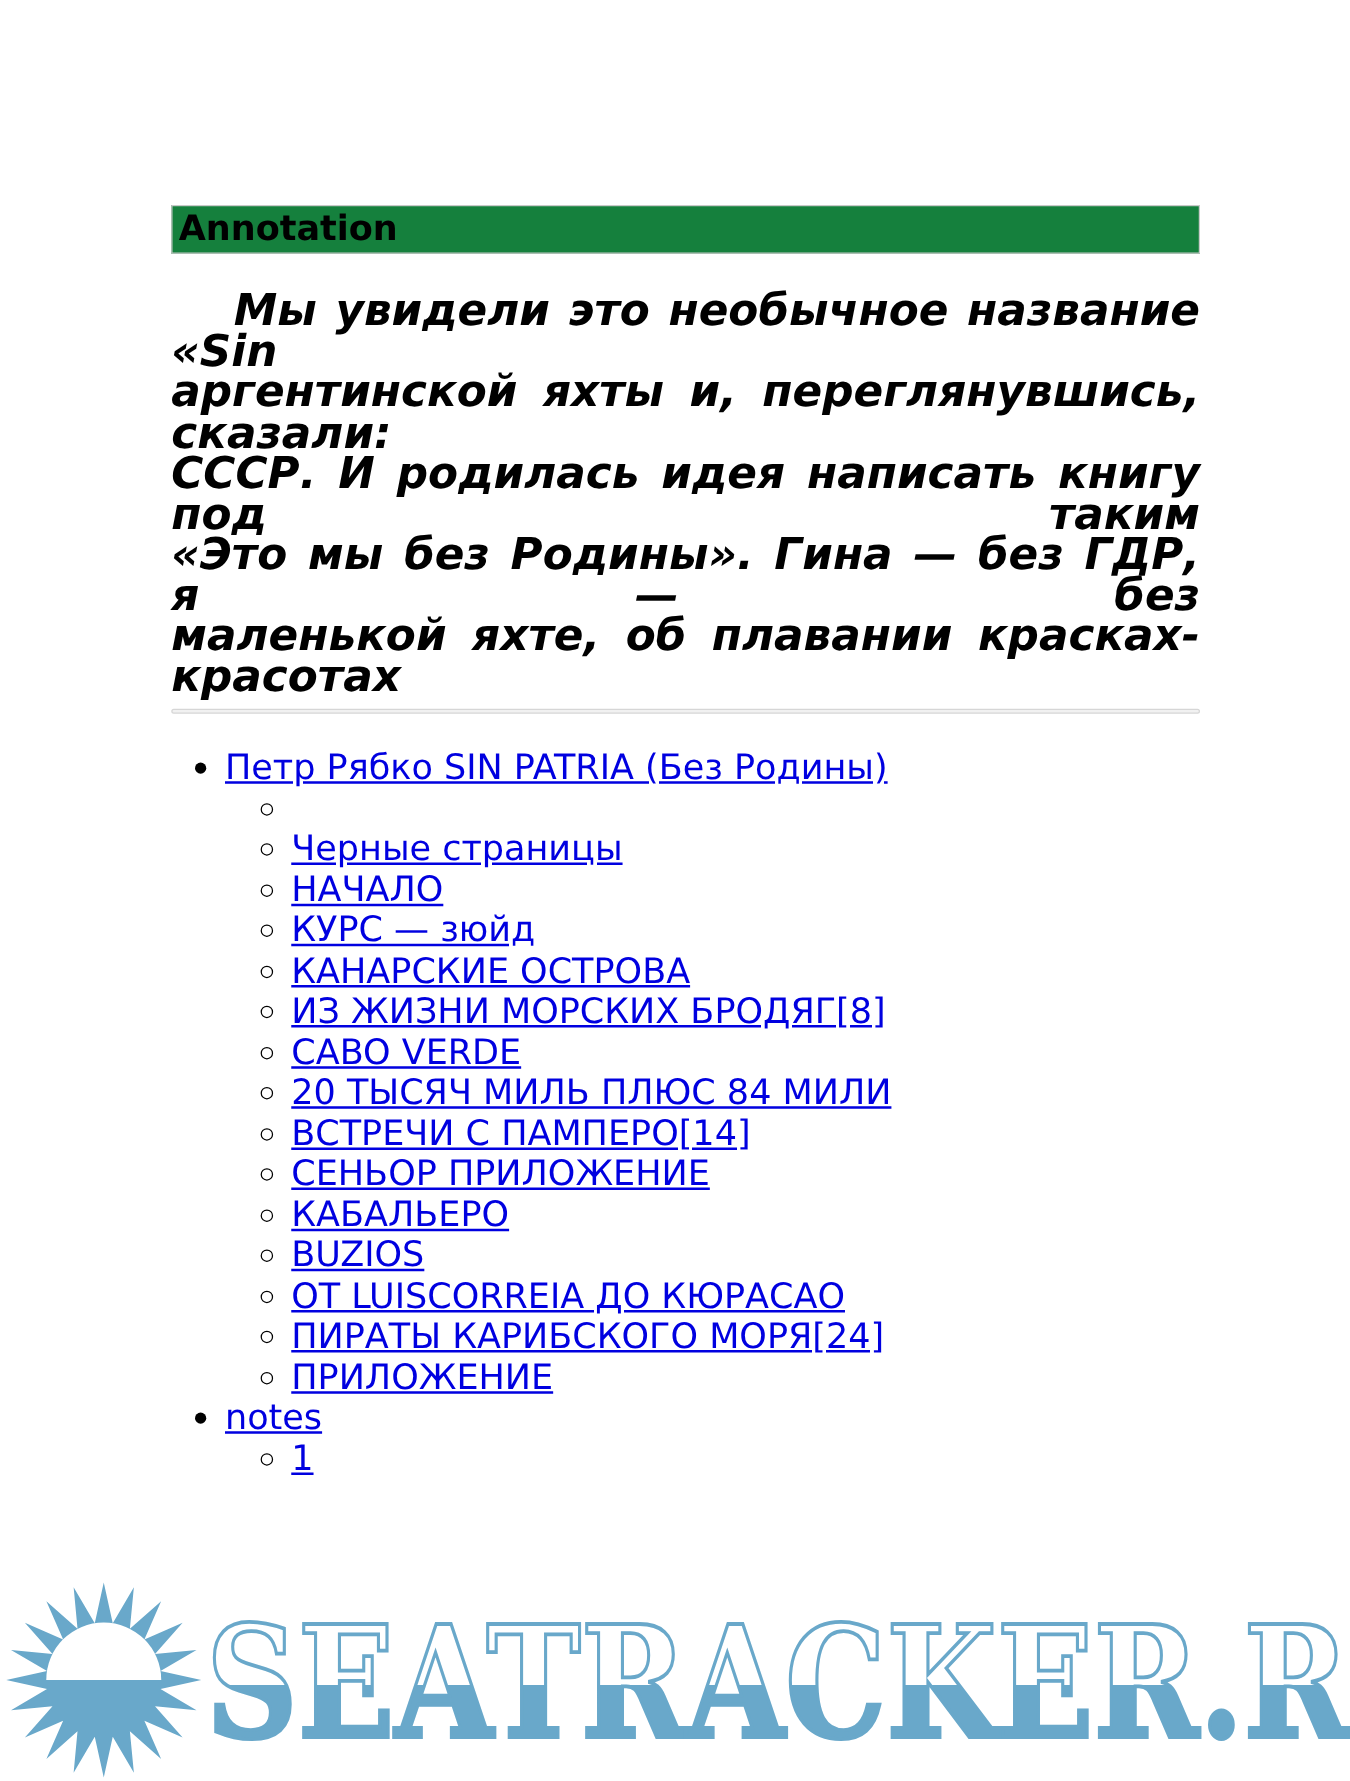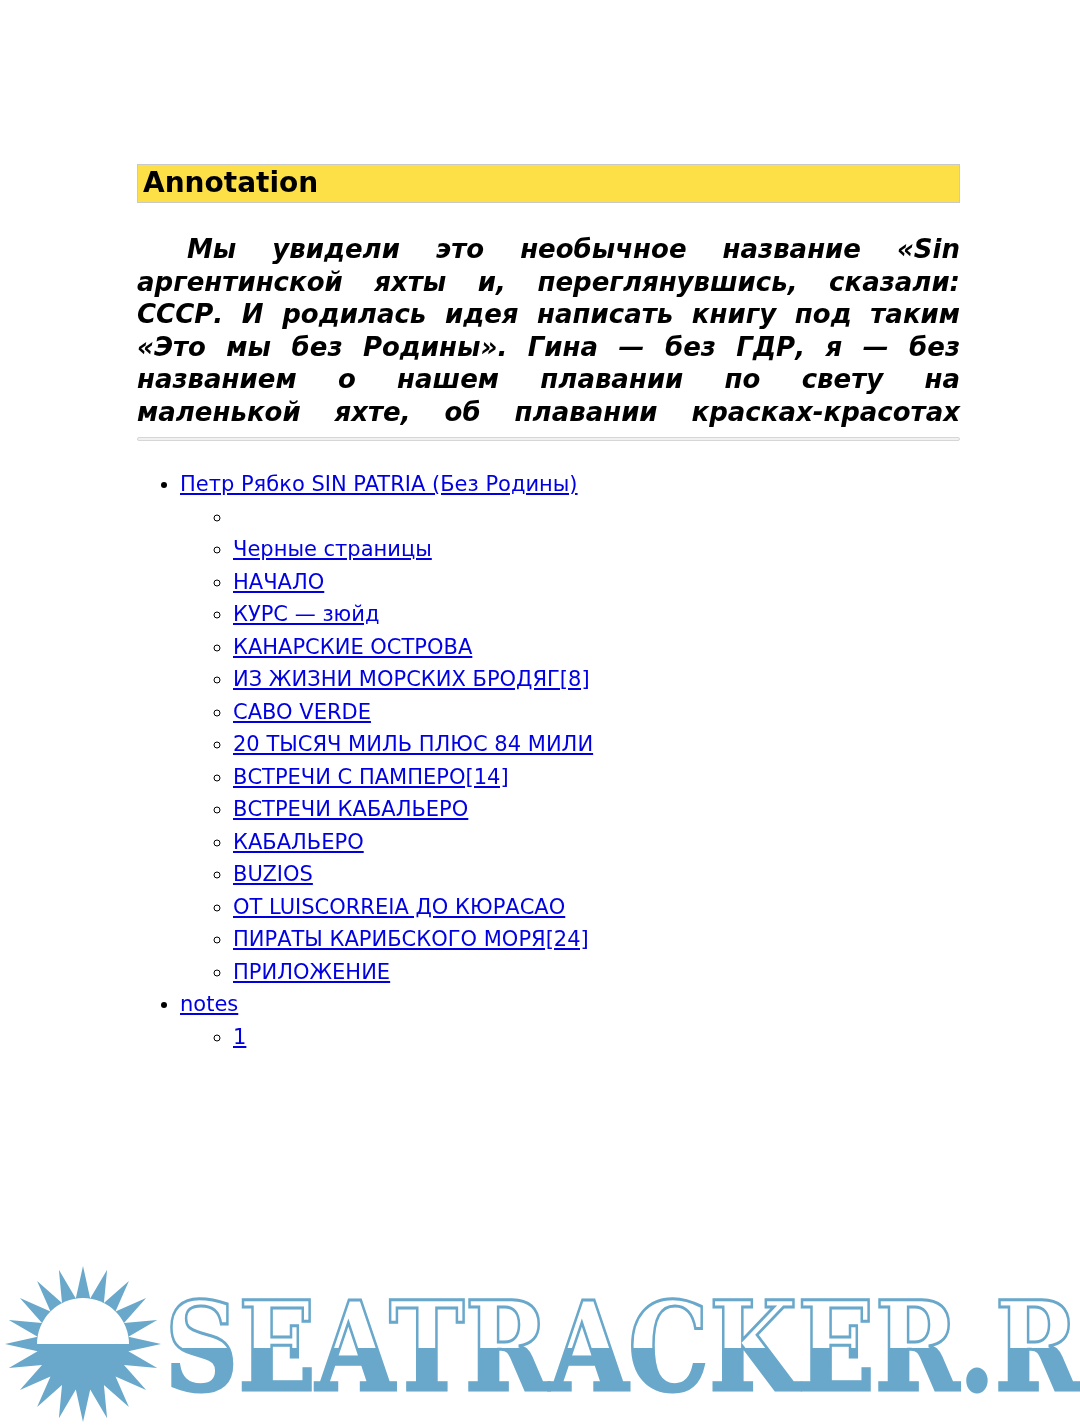--- a/index.html
+++ b/index.html
@@ -2,50 +2,49 @@
 <html><head>
 <meta charset="utf-8">
 <style>
   html,body{margin:0;padding:0;}
   body{
     width:1080px;height:1425px;background:#ffffff;position:relative;overflow:hidden;
     font-family:"DejaVu Sans",sans-serif;color:#000;
   }
   .page{position:absolute;left:137px;top:164px;width:823px;}
   .hdr{
-    box-sizing:border-box;background:#fde047;border:1px solid #c9c9c9;
+    box-sizing:border-box;background:#15803d;border:1px solid #c9c9c9;
     font-weight:bold;font-size:28px;line-height:34px;padding:1px 6px 2px 5px;color:#000;
   }
-  .para{margin-top:30px;font-style:italic;font-weight:bold;font-size:26px;line-height:32.5px;}
+  .para{margin-top:30px;font-style:italic;font-weight:bold;font-size:35px;line-height:32.5px;}
   .p-line{text-align:justify;text-align-last:justify;}
   .p-first{text-indent:50px;}
   .p-last{text-align-last:left;}
   .divider{margin:9px 0 0 0;height:2px;background:#f1f1f1;border:1px solid #d6d6d6;border-radius:2px;}
-  .toc{margin-top:27px;font-size:21px;line-height:32.5px;}
+  .toc{margin-top:27px;font-size:28px;line-height:32.5px;}
   .toc ul{margin:0;}
   ul.l1{padding-left:43px;list-style-type:disc;}
   ul.l2{padding-left:53px;list-style-type:circle;}
   ul.l3{padding-left:57px;list-style-type:square;}
   .toc li{color:#000;}
   a.lnk{color:#0000e0;text-decoration:underline;cursor:pointer;}
   .watermark{position:absolute;left:0;top:1262px;width:1080px;height:163px;pointer-events:none;}
 </style>
 </head>
 <body>
 
 <div class="page">
 
   <div class="hdr">Annotation</div>
 
   <div class="para">
     <div class="p-line p-first">Мы увидели это необычное название «Sin</div>
     <div class="p-line">аргентинской яхты и, переглянувшись, сказали:</div>
     <div class="p-line">СССР. И родилась идея написать книгу под таким</div>
     <div class="p-line">«Это мы без Родины». Гина — без ГДР, я — без</div>
-    <div class="p-line">названием о нашем плавании по свету на</div>
     <div class="p-line">маленькой яхте, об плавании красках-красотах</div>
   </div>
 
   <div class="divider"></div>
 
   <div class="toc">
     <ul class="l1">
       <li>
         <a class="lnk">Петр Рябко SIN PATRIA (Без Родины)</a>
         <ul class="l2">
@@ -53,21 +52,21 @@
           <li><a class="lnk">Черные страницы</a></li>
           <li><a class="lnk">НАЧАЛО</a></li>
           <li>
             <a class="lnk">КУРС — зюйд</a>
           </li>
           <li><a class="lnk">КАНАРСКИЕ ОСТРОВА</a></li>
           <li><a class="lnk">ИЗ ЖИЗНИ МОРСКИХ БРОДЯГ[8]</a></li>
           <li><a class="lnk">CABO VERDE</a></li>
           <li><a class="lnk">20 ТЫСЯЧ МИЛЬ ПЛЮС 84 МИЛИ</a></li>
           <li><a class="lnk">ВСТРЕЧИ С ПАМПЕРО[14]</a></li>
-          <li><a class="lnk">ВСТРЕЧИ КАБАЛЬЕРО</a></li>
+          <li><a class="lnk">СЕНЬОР ПРИЛОЖЕНИЕ</a></li>
           <li><a class="lnk">КАБАЛЬЕРО</a></li>
           <li><a class="lnk">BUZIOS</a></li>
           <li><a class="lnk">ОТ LUISCORREIA ДО КЮРАСАО</a></li>
           <li><a class="lnk">ПИРАТЫ КАРИБСКОГО МОРЯ[24]</a></li>
           <li><a class="lnk">ПРИЛОЖЕНИЕ</a></li>
         </ul>
       </li>
       <li>
         <a class="lnk">notes</a>
         <ul class="l2">

